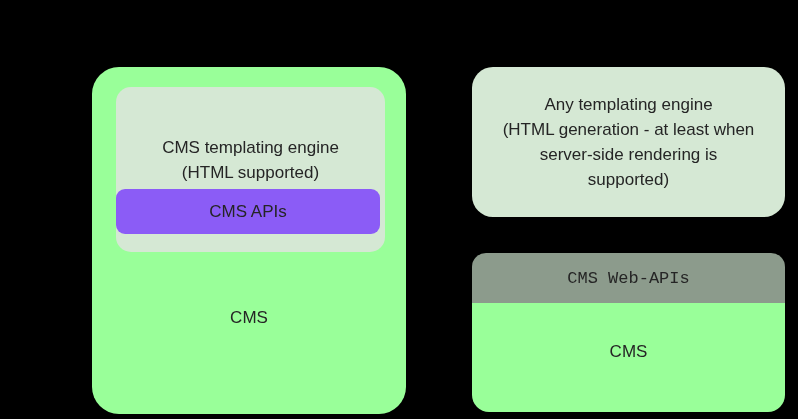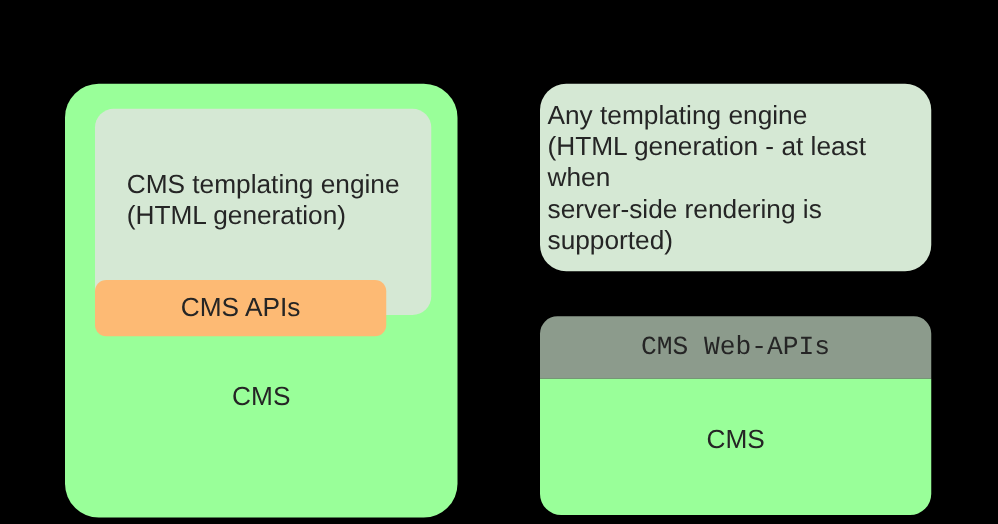--- a/index.html
+++ b/index.html
@@ -24,24 +24,26 @@
     height: 419px;
     background: #000000;
   }
 
   .node {
     position: absolute;
     box-sizing: border-box;
     display: flex;
     align-items: center;
     justify-content: center;
+    text-align: center;
     color: #252525;
-    font-size: 21px;
+    font-size: 17px;
     line-height: 25px;
     white-space: pre-line;
+    margin-left: 40px;
   }
 
   
   .left-shell {
     left: 52px;
     top: 67px;
     width: 314px;
     height: 347px;
     background: #99ff99;
     border-radius: 27px;
@@ -53,24 +55,24 @@
     width: 269px;
     height: 165px;
     background: #d5e8d4;
     border-radius: 15px;
     align-items: flex-start;
     padding-top: 48px;
   }
 
   .left-apis {
     left: 76px;
-    top: 224px;
-    width: 233px;
+    top: 189px;
+    width: 264px;
     height: 45px;
-    background: #fdba74;
+    background: #8b5cf6;
     border-radius: 9px;
   }
 
   .left-cms-label {
     left: 52px;
     top: 300px;
     width: 314px;
     height: 34px;
     background: transparent;
   }
@@ -109,21 +111,21 @@
 </style>
 </head>
 <body>
 
 <div id="canvas">
 
   <div class="node left-shell"></div>
 
   <div class="node left-engine">
     <span>CMS templating engine
-(HTML generation)</span>
+(HTML supported)</span>
   </div>
 
   <div class="node left-apis">
     <span>CMS APIs</span>
   </div>
 
   <div class="node left-cms-label">
     <span>CMS</span>
   </div>
 

